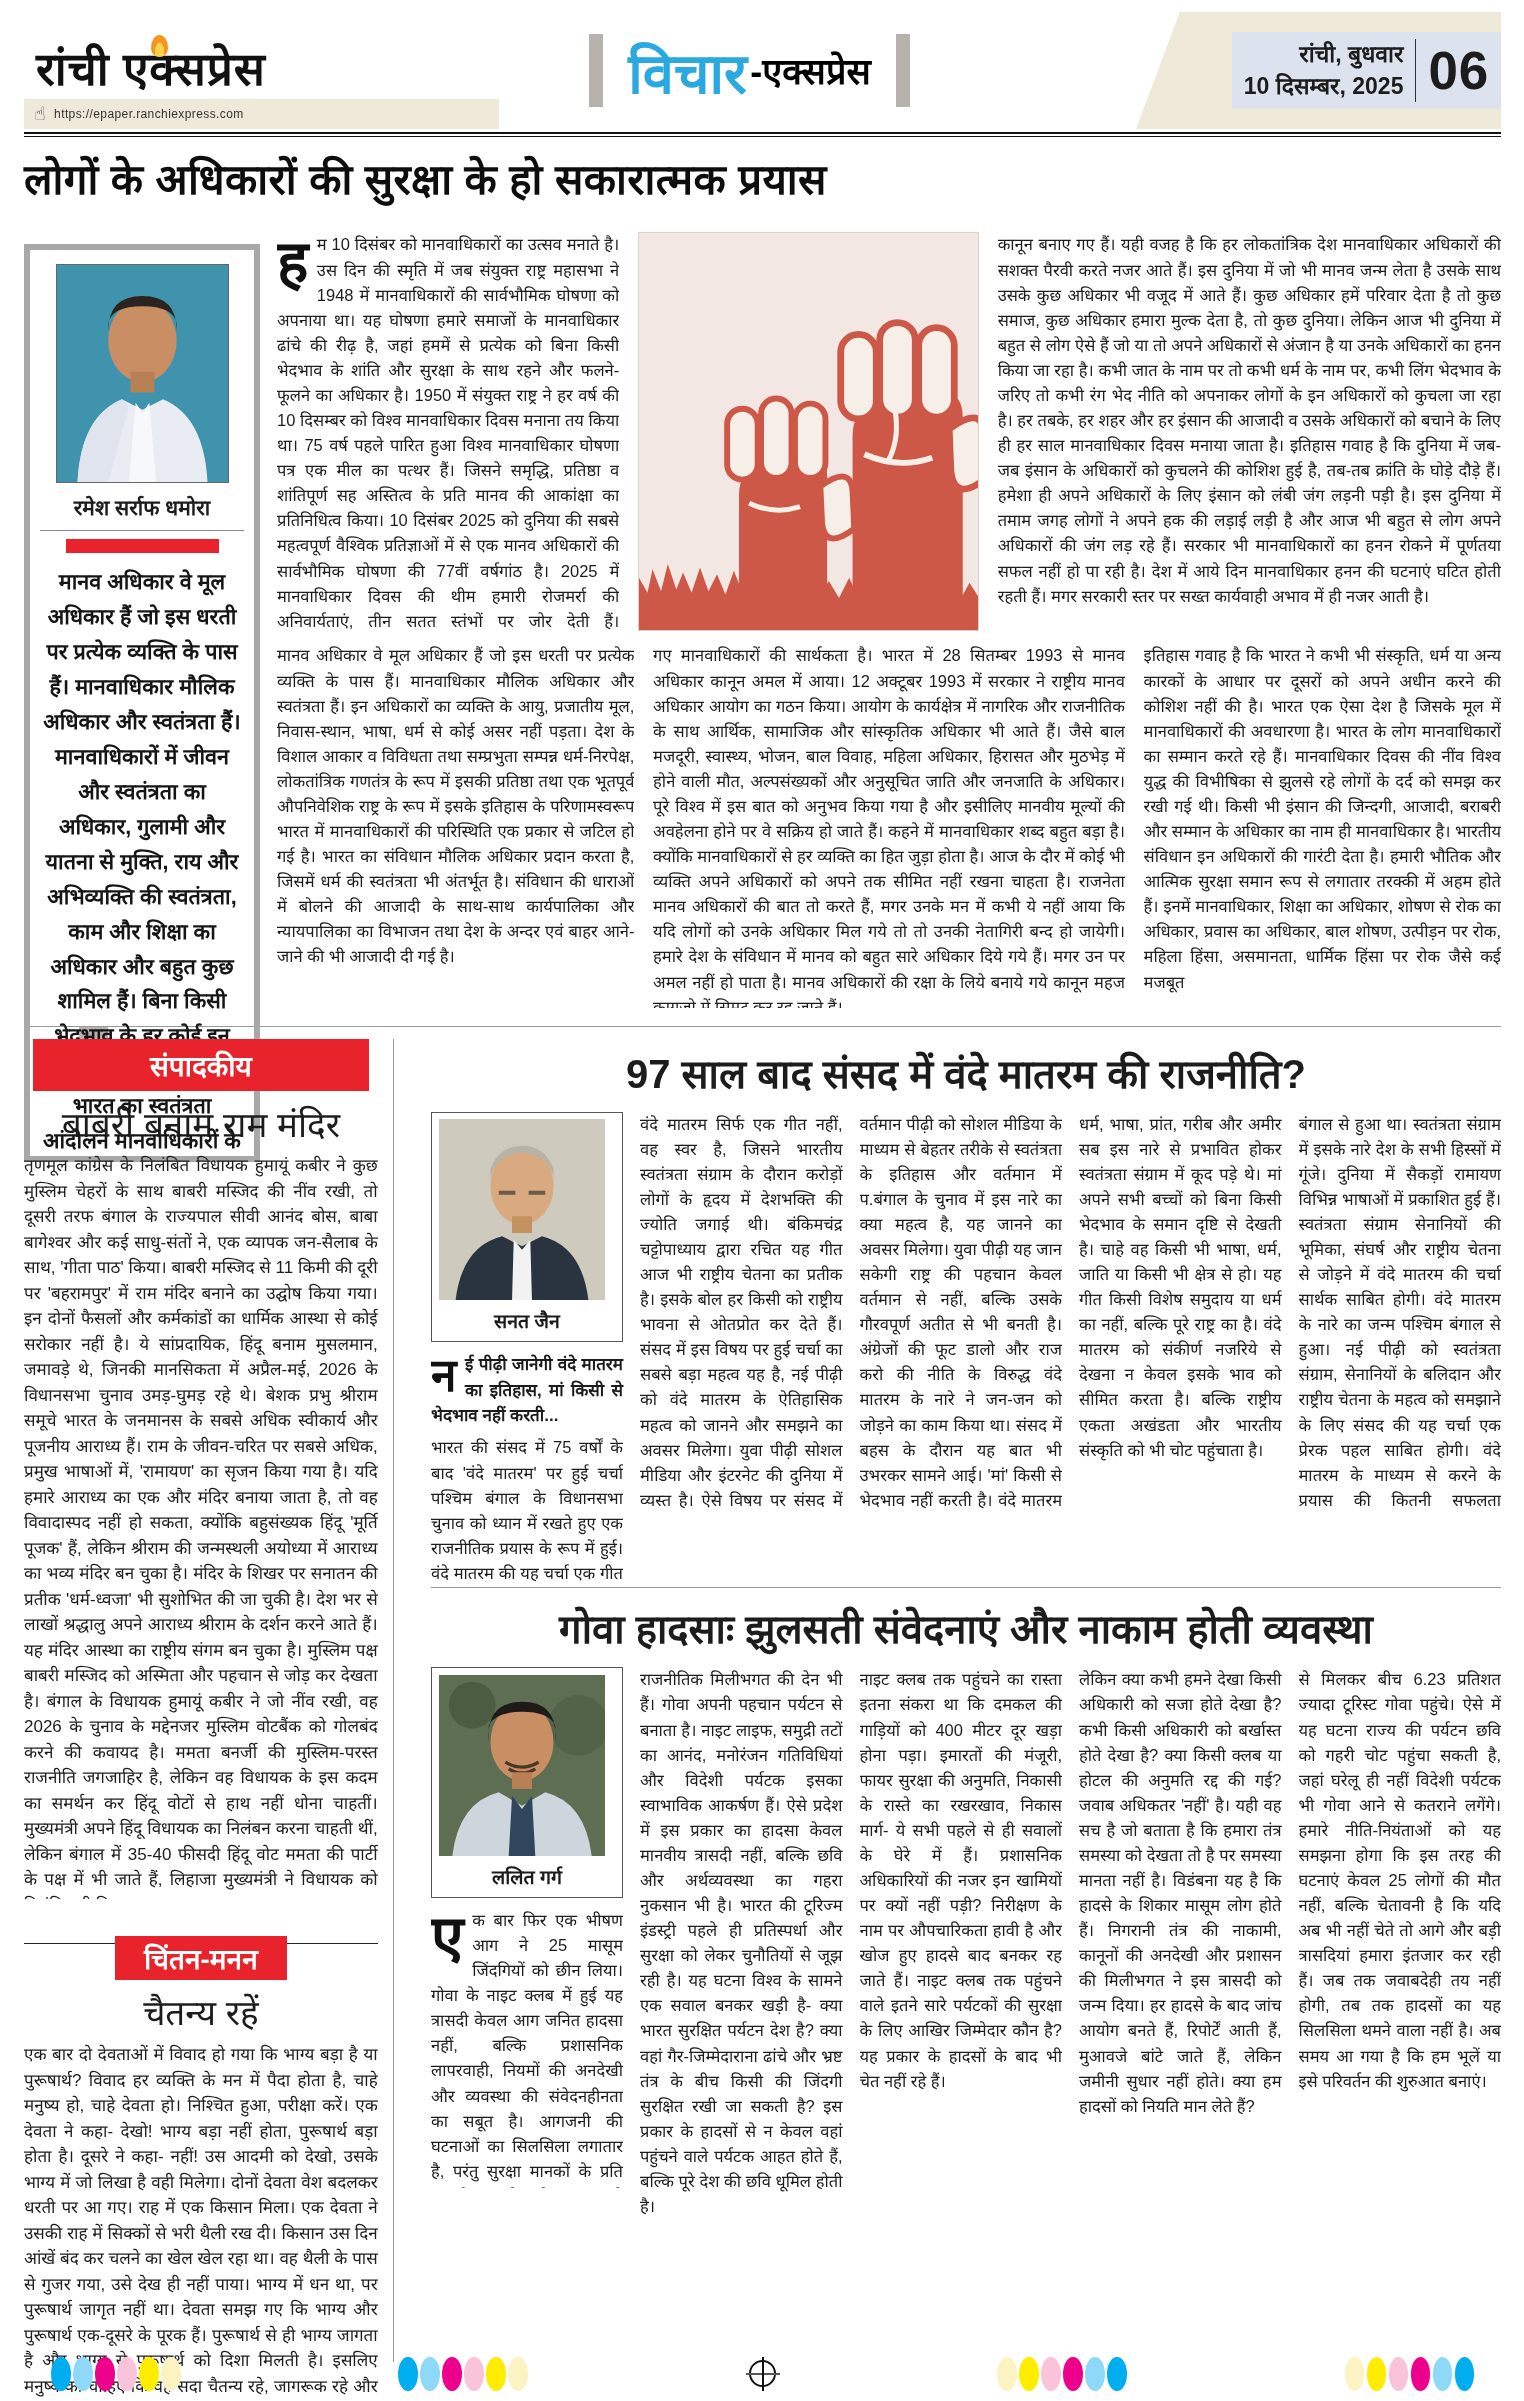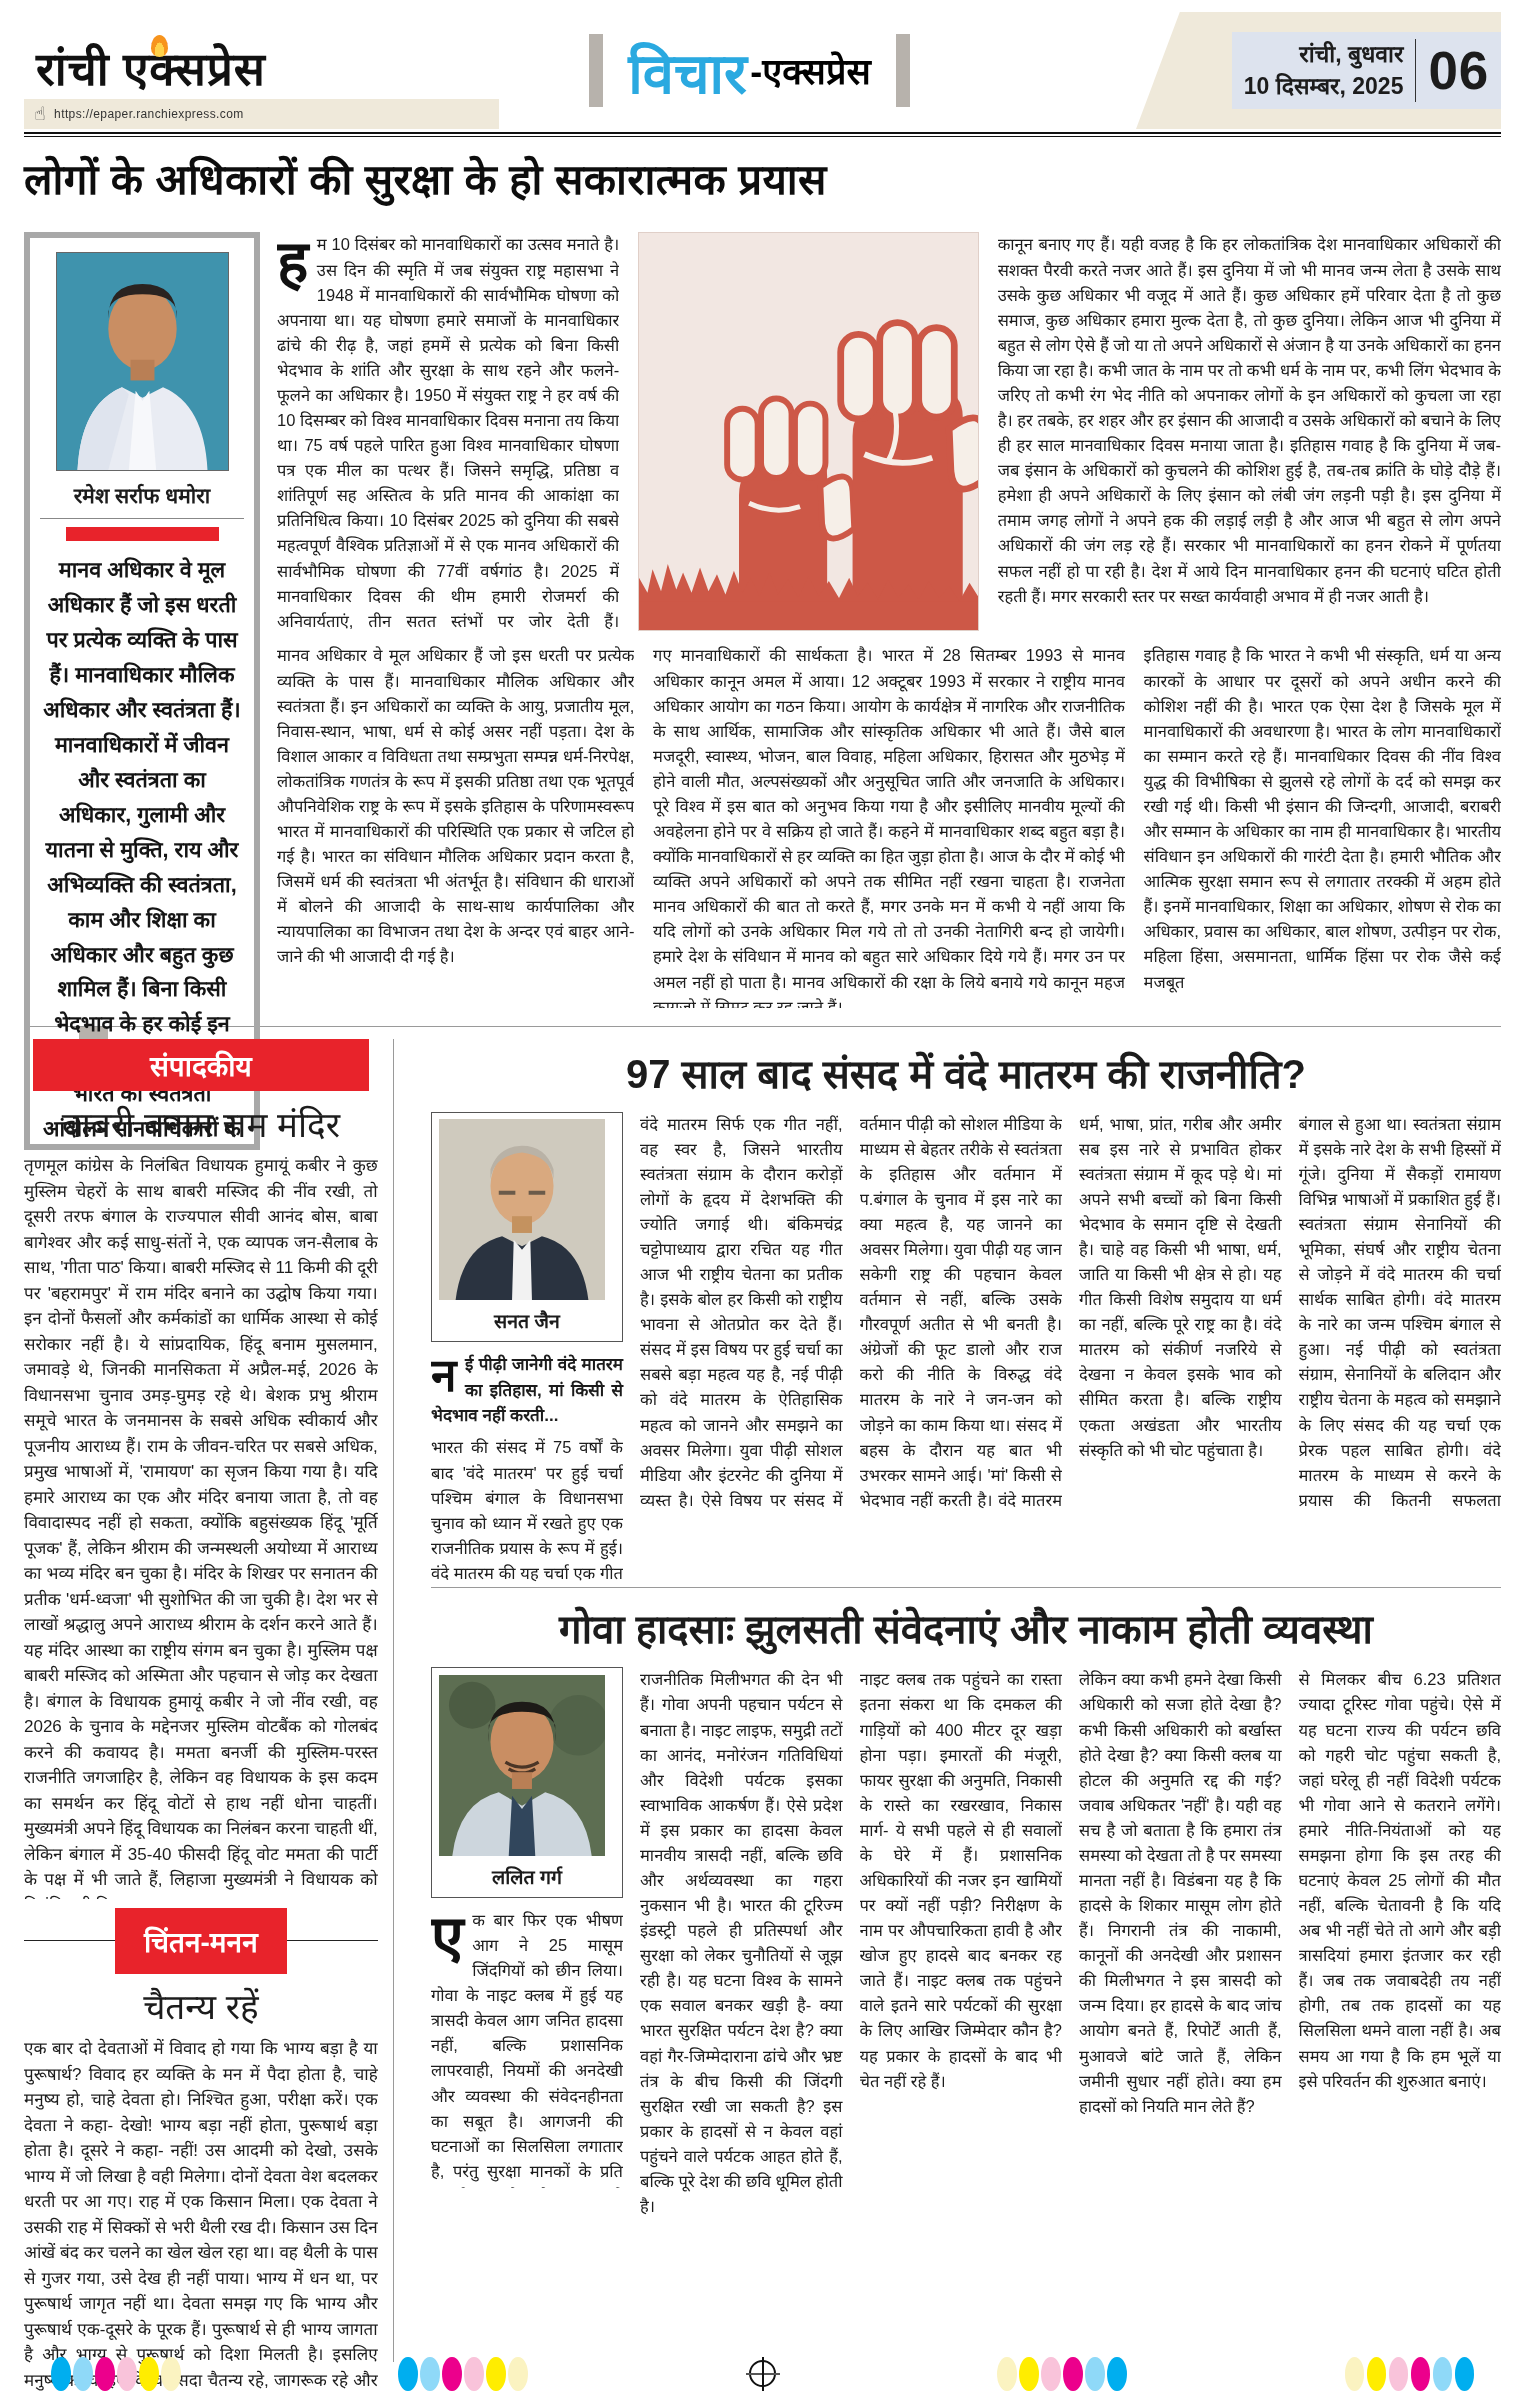--- a/index.html
+++ b/index.html
@@ -38,21 +38,21 @@
   .date-lines { text-align: right; padding: 0 12px; border-right: 1.7px solid #333; }
   .date-lines div { font-size: 23px; font-weight: 700; line-height: 1.35; }
   .page-no { font-size: 53px; font-weight: 800; padding: 0 12px; letter-spacing: 0.8px; }
 
   .head-rule { border-top: 2.5px solid #111; border-bottom: 0.8px solid #111; height: 5.1px; margin-top: 3.4px; }
 
   
   .lead-headline { text-align: left; font-size: 42px; font-weight: 700; letter-spacing: 0.4px; margin: 12px 0 26px 0; color: #0d0d0d; }
 
   .lead-wrap { display: flex; gap: 17px; height: 795px; border-bottom: 0.8px solid #9a9a9a; padding-bottom: 12px; }
-  .author-card { width: 236px; flex: 0 0 236px; border: 6px solid #a8a8a8; padding: 13.6px 10.2px; text-align: center; height: 918px; overflow: hidden; }
+  .author-card { width: 236px; flex: 0 0 236px; border: 6px solid #a8a8a8; padding: 13.6px 10.2px; text-align: center; height: 918px; overflow: hidden; margin-top: 12px; }
   .author-photo { width: 173px; height: 219px; margin: 0 auto; border: 0.8px solid #666; display: block; }
   .author-name { font-size: 21px; font-weight: 800; margin: 10.2px 0 8.5px 0; border-bottom: 0.8px solid #888; padding-bottom: 8.5px; }
   .red-bar { width: 153px; height: 13.6px; background: #e8232b; margin: 0 auto 12px auto; }
   .pull-quote { font-size: 21.6px; font-weight: 700; line-height: 1.62; color: #151515; }
 
   .lead-main { flex: 1; display: flex; flex-direction: column; }
   .lead-row1 { display: grid; grid-template-columns: 1.02fr 341px 1.5fr; gap: 18.7px; height: 399px; }
   .lead-row2 { display: grid; grid-template-columns: 1fr 1.32fr 1fr; gap: 18.7px; height: 365px; margin-top: 12px; }
   .col { font-size: 16.5px; line-height: 1.52; text-align: justify; overflow: hidden; }
   .illus-box { background: #f2e7e2; border: 0.8px solid #e0cfc8; overflow: hidden; }
@@ -196,21 +196,21 @@
     <div class="left-rail">
       <div class="red-banner banner-wide">
         <span class="gray-tab"></span>
         <span>संपादकीय</span>
       </div>
       <h2 class="section-head">बाबरी बनाम राम मंदिर</h2>
       <p class="rail-body editorial-body">तृणमूल कांग्रेस के निलंबित विधायक हुमायूं कबीर ने कुछ मुस्लिम चेहरों के साथ बाबरी मस्जिद की नींव रखी, तो दूसरी तरफ बंगाल के राज्यपाल सीवी आनंद बोस, बाबा बागेश्वर और कई साधु-संतों ने, एक व्यापक जन-सैलाब के साथ, 'गीता पाठ' किया। बाबरी मस्जिद से 11 किमी की दूरी पर 'बहरामपुर' में राम मंदिर बनाने का उद्घोष किया गया। इन दोनों फैसलों और कर्मकांडों का धार्मिक आस्था से कोई सरोकार नहीं है। ये सांप्रदायिक, हिंदू बनाम मुसलमान, जमावड़े थे, जिनकी मानसिकता में अप्रैल-मई, 2026 के विधानसभा चुनाव उमड़-घुमड़ रहे थे। बेशक प्रभु श्रीराम समूचे भारत के जनमानस के सबसे अधिक स्वीकार्य और पूजनीय आराध्य हैं। राम के जीवन-चरित पर सबसे अधिक, प्रमुख भाषाओं में, 'रामायण' का सृजन किया गया है। यदि हमारे आराध्य का एक और मंदिर बनाया जाता है, तो वह विवादास्पद नहीं हो सकता, क्योंकि बहुसंख्यक हिंदू 'मूर्ति पूजक' हैं, लेकिन श्रीराम की जन्मस्थली अयोध्या में आराध्य का भव्य मंदिर बन चुका है। मंदिर के शिखर पर सनातन की प्रतीक 'धर्म-ध्वजा' भी सुशोभित की जा चुकी है। देश भर से लाखों श्रद्धालु अपने आराध्य श्रीराम के दर्शन करने आते हैं। यह मंदिर आस्था का राष्ट्रीय संगम बन चुका है। मुस्लिम पक्ष बाबरी मस्जिद को अस्मिता और पहचान से जोड़ कर देखता है। बंगाल के विधायक हुमायूं कबीर ने जो नींव रखी, वह 2026 के चुनाव के मद्देनजर मुस्लिम वोटबैंक को गोलबंद करने की कवायद है। ममता बनर्जी की मुस्लिम-परस्त राजनीति जगजाहिर है, लेकिन वह विधायक के इस कदम का समर्थन कर हिंदू वोटों से हाथ नहीं धोना चाहतीं। मुख्यमंत्री अपने हिंदू विधायक का निलंबन करना चाहती थीं, लेकिन बंगाल में 35-40 फीसदी हिंदू वोट ममता की पार्टी के पक्ष में भी जाते हैं, लिहाजा मुख्यमंत्री ने विधायक को निलंबित ही किया।</p>
 
       <div class="banner-row">
         <span class="line"></span>
-        <span class="red-banner" style="padding:14px 29px;">चिंतन-मनन</span>
+        <span class="red-banner" style="padding:3px 29px;margin-top:28px;">चिंतन-मनन</span>
         <span class="line"></span>
       </div>
       <h2 class="section-head">चैतन्य रहें</h2>
       <p class="rail-body chintan-body">एक बार दो देवताओं में विवाद हो गया कि भाग्य बड़ा है या पुरूषार्थ? विवाद हर व्यक्ति के मन में पैदा होता है, चाहे मनुष्य हो, चाहे देवता हो। निश्चित हुआ, परीक्षा करें। एक देवता ने कहा- देखो! भाग्य बड़ा नहीं होता, पुरूषार्थ बड़ा होता है। दूसरे ने कहा- नहीं! उस आदमी को देखो, उसके भाग्य में जो लिखा है वही मिलेगा। दोनों देवता वेश बदलकर धरती पर आ गए। राह में एक किसान मिला। एक देवता ने उसकी राह में सिक्कों से भरी थैली रख दी। किसान उस दिन आंखें बंद कर चलने का खेल खेल रहा था। वह थैली के पास से गुजर गया, उसे देख ही नहीं पाया। भाग्य में धन था, पर पुरूषार्थ जागृत नहीं था। देवता समझ गए कि भाग्य और पुरूषार्थ एक-दूसरे के पूरक हैं। पुरूषार्थ से ही भाग्य जागता है और भाग्य से पुरूषार्थ को दिशा मिलती है। इसलिए मनुष्य को चाहिए कि वह सदा चैतन्य रहे, जागरूक रहे और कर्म करता रहे। जो व्यक्ति जागरूक रहकर कर्म करता है, उसका भाग्य भी उसका साथ देता है। जो सोते रहते हैं, वे अपनी ही सम्पदा से अनजान रह जाते हैं।</p>
     </div>
 
     <div class="right-region">
 
       <article class="article vande-zone">
         <h2 class="art-headline">97 साल बाद संसद में वंदे मातरम की राजनीति?</h2>

